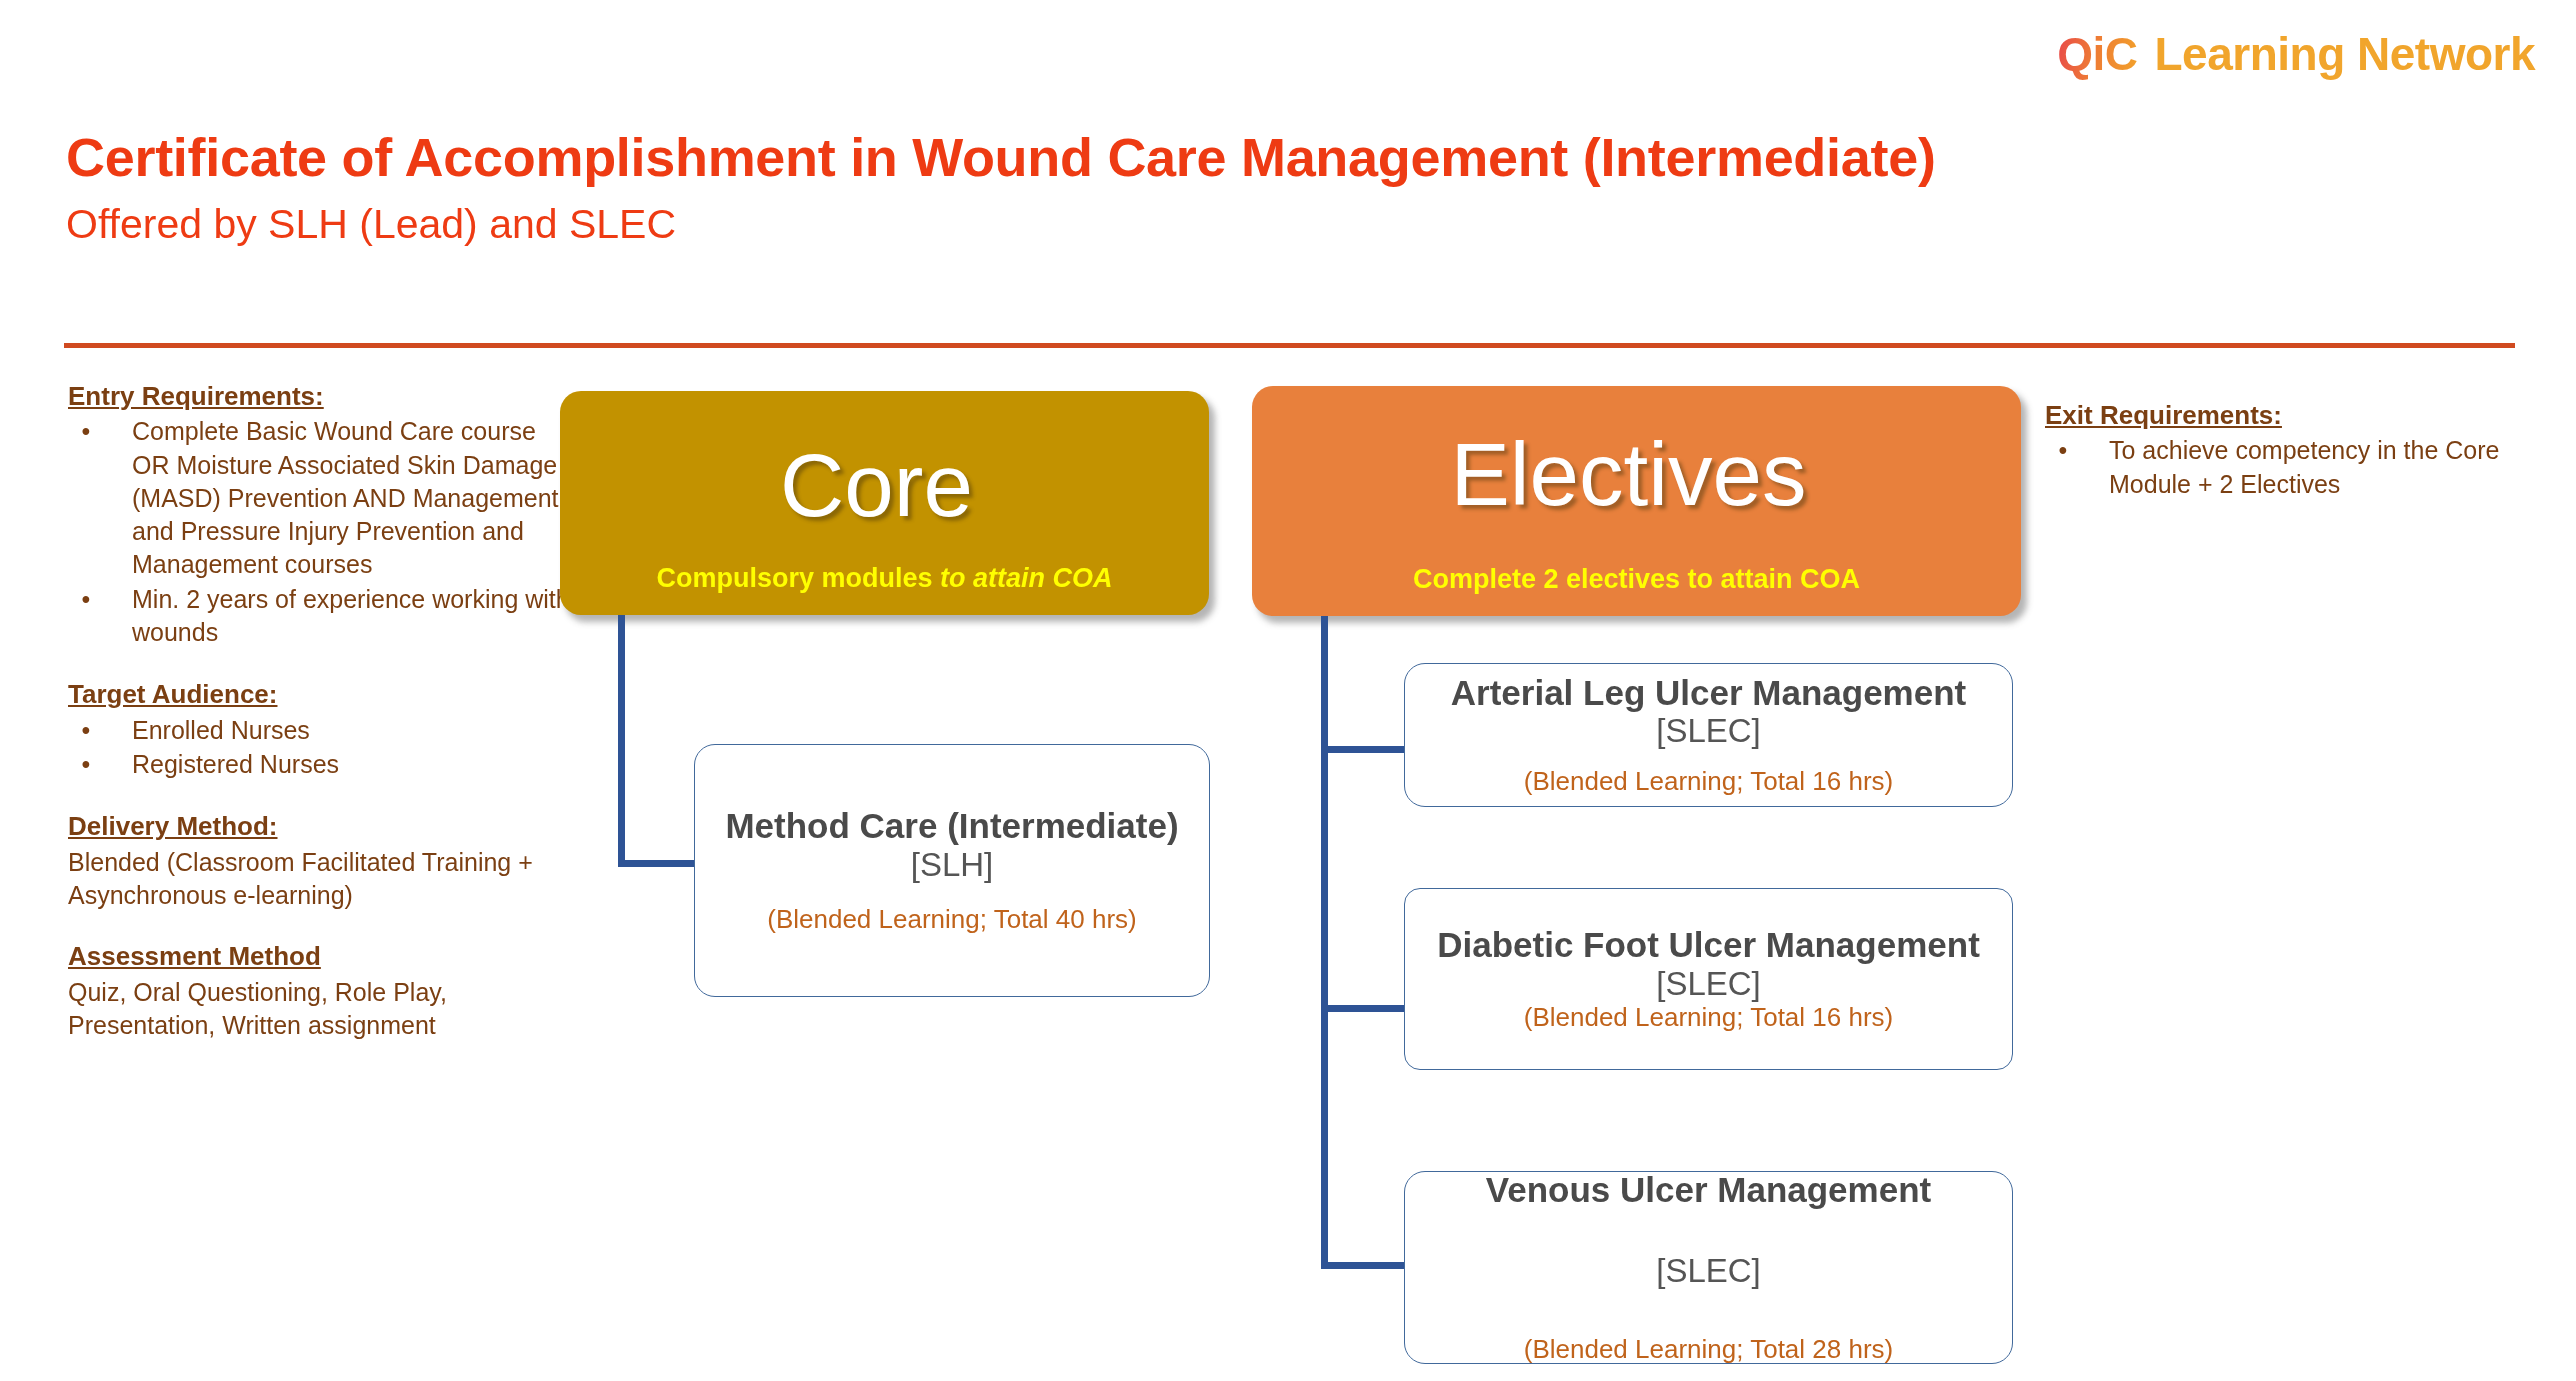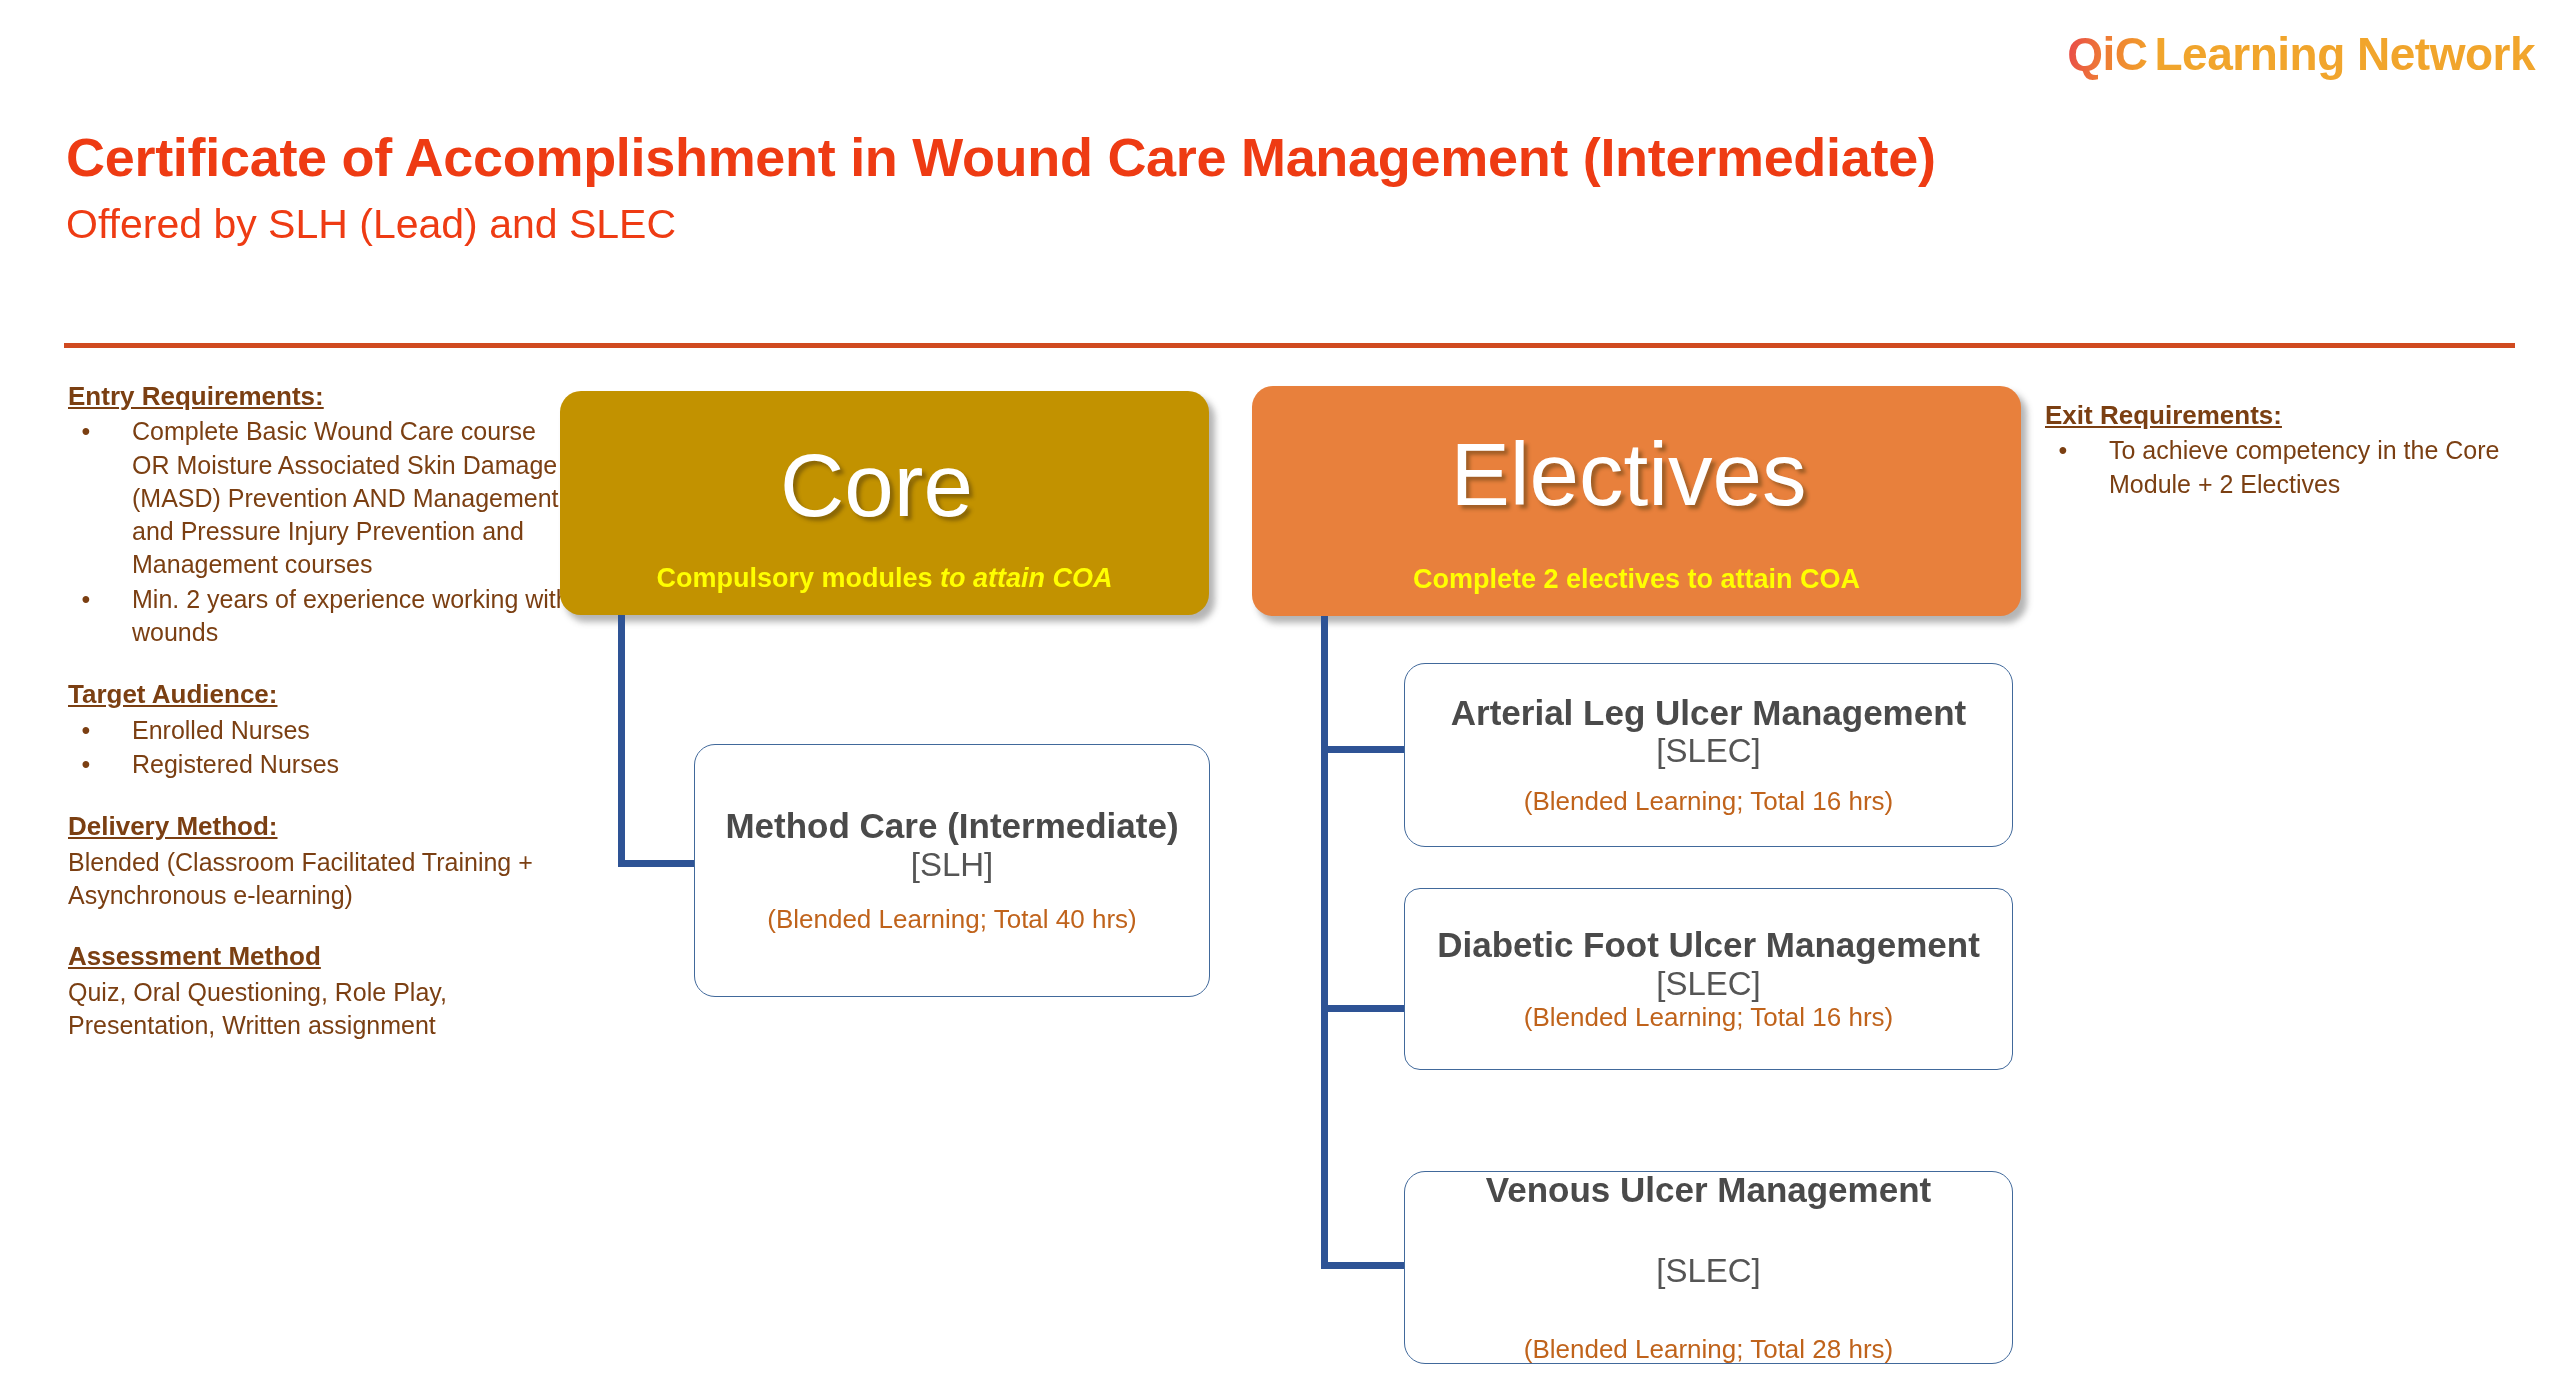--- a/index.html
+++ b/index.html
@@ -30,21 +30,21 @@
     font-family: "Liberation Sans", sans-serif;
   }
   .logo .qic {
     background: linear-gradient(100deg, #E8474B 0%, #EE7A35 45%, #F2A22A 100%);
     -webkit-background-clip: text;
     background-clip: text;
     color: transparent;
   }
   .logo .ln {
     color: #F1A52C;
-    margin-left: 7px;
+    margin-left: 17px;
   }
 
   
   .title {
     position: absolute;
     left: 66px;
     top: 126px;
     font-size: 54px;
     font-weight: bold;
     color: #EE3B13;
@@ -185,21 +185,21 @@
   }
   .modbox .mhours {
     font-size: 26px;
     color: #C0631B;
     line-height: 1.15;
   }
 
   #wound-care-box { left: 694px; top: 744px; width: 516px; height: 253px; }
   #wound-care-box .mhours { margin-top: 21px; }
 
-  #arterial-box { left: 1404px; top: 663px; width: 609px; height: 184px; }
+  #arterial-box { left: 1404px; top: 663px; width: 609px; height: 144px; }
   #arterial-box .mhours { margin-top: 17.4px; }
 
   #diabetic-box { left: 1404px; top: 888px; width: 609px; height: 182px; border-radius: 16px; }
 
   #venous-box { left: 1404px; top: 1171px; width: 609px; height: 193px; gap: 43px; }
   #venous-box .mhours { margin-top: 2px; }
 
   
   .conn {
     position: absolute;

